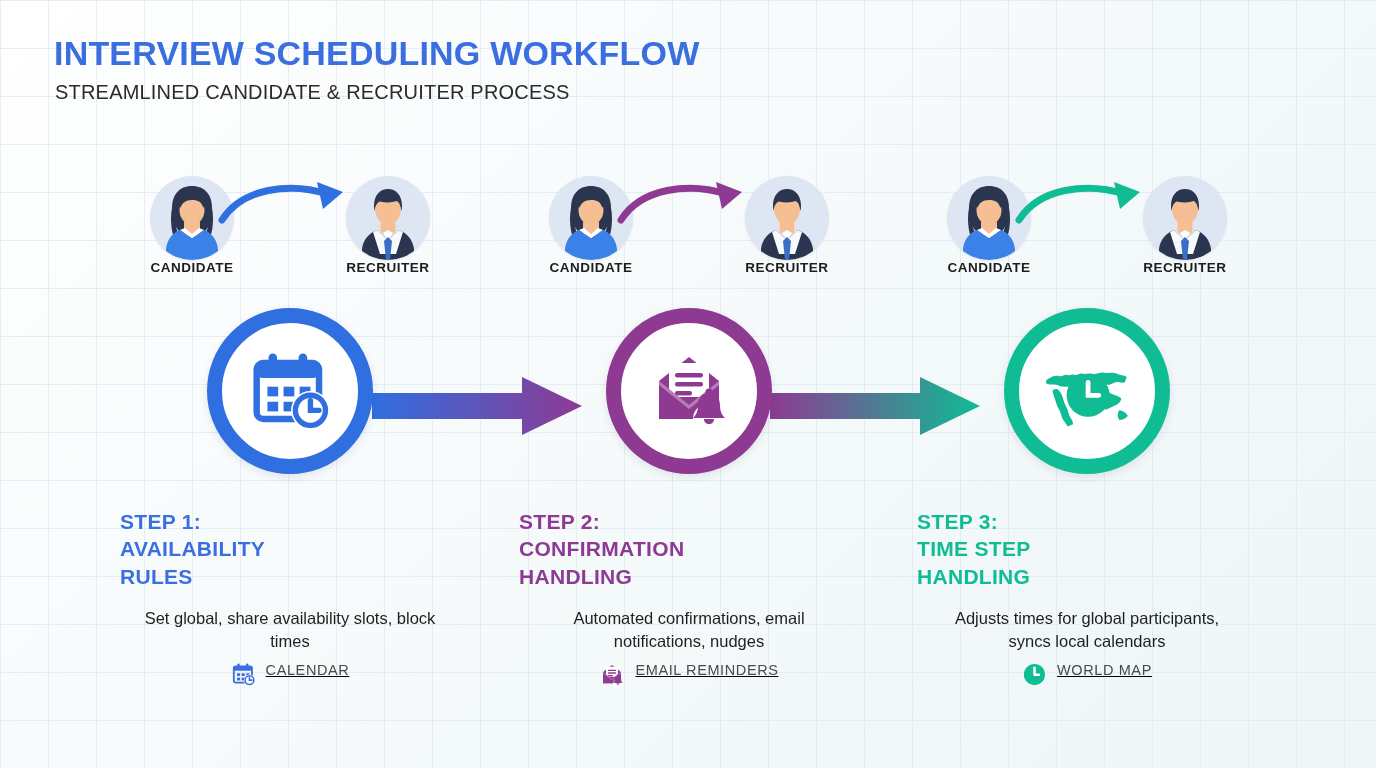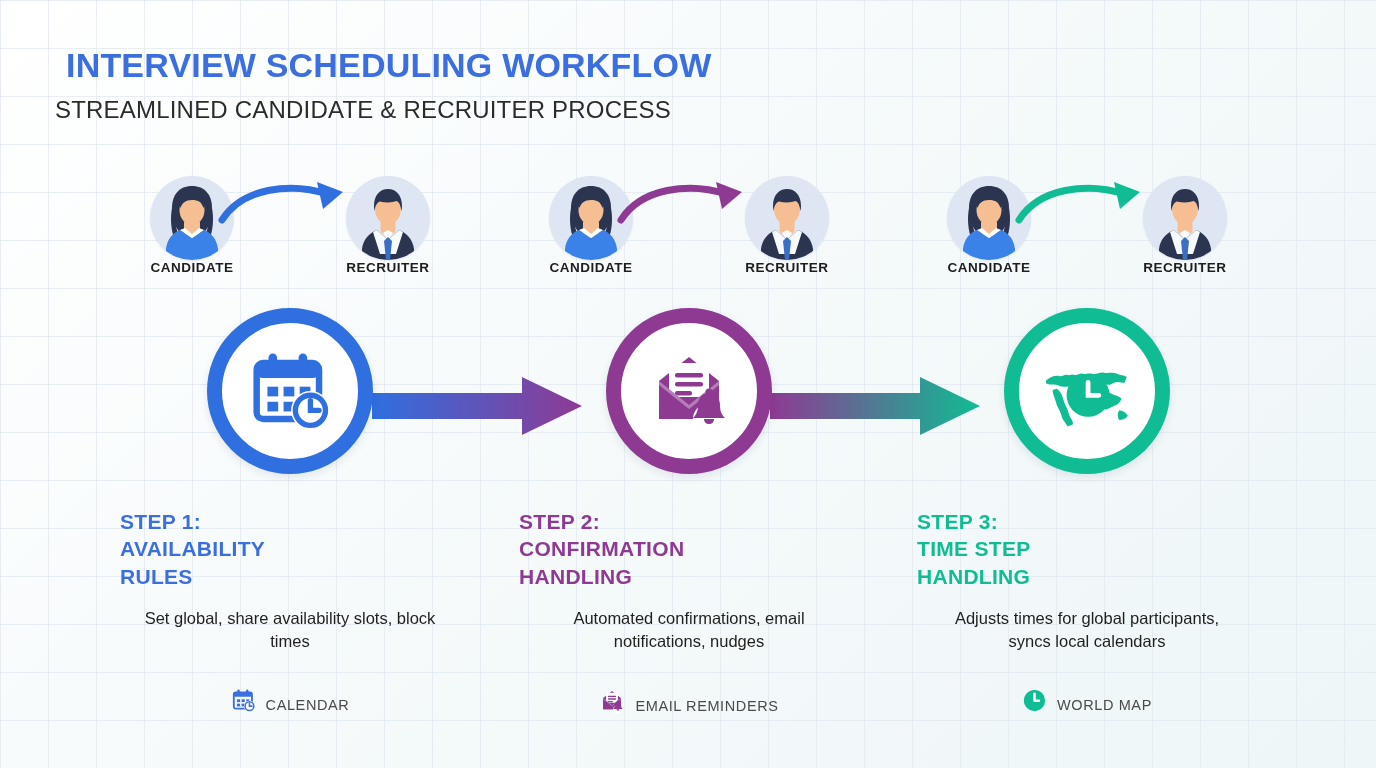--- a/index.html
+++ b/index.html
@@ -12,24 +12,24 @@
   #stage{
     position:absolute;inset:0;
     background:
       linear-gradient(to right, rgba(225,232,240,.75) 1px, transparent 1px) 0 0/48px 48px,
       linear-gradient(to bottom, rgba(225,232,240,.75) 1px, transparent 1px) 0 0/48px 48px,
       linear-gradient(135deg,#ffffff 0%,#f6fafb 45%,#eef6f7 100%);
   }
   .head{position:absolute;left:54px;top:36px;}
   .title{
     font-size:34px;font-weight:bold;letter-spacing:.2px;
-    color:#3b6fe0;margin:12px;line-height:1.05;
+    color:#3b6fe0;margin:0;line-height:1.05;
   }
   .subtitle{
-    font-size:24px;color:#2b2b2b;margin:9px 0 0 1px;
+    font-size:20px;color:#2b2b2b;margin:9px 0 0 1px;
     letter-spacing:.2px;
   }
 
   .col{position:absolute;top:176px;width:340px;}
   .col.c1{left:120px;} .col.c2{left:519px;} .col.c3{left:917px;}
 
   .pair{position:relative;height:124px;}
   .person{position:absolute;top:0;width:84px;text-align:center;}
   .person.left{left:30px;} .person.right{right:30px;}
   .pbadge{
@@ -60,22 +60,22 @@
     line-height:1.3;margin-top:20px;letter-spacing:.3px;
   }
   .steptitle.blue{color:#3b6fe0;}
   .steptitle.purple{color:#8e3a93;}
   .steptitle.teal{color:#10bc94;}
   .desc{
     text-align:center;font-size:16.5px;color:#1f1f1f;
     line-height:1.42;margin-top:17px;padding:0 18px;
   }
   .foot{
-    display:flex;align-items:flex-end;justify-content:center;
-    gap:10px;margin-top:34px;
+    display:flex;align-items:flex-start;justify-content:center;
+    gap:10px;margin-top:8px;text-decoration:underline;
   }
   .footlabel{font-size:14.5px;color:#4a4a4a;letter-spacing:.6px;}
 
   .bigarrow{position:absolute;top:375px;height:62px;}
   .bigarrow.a1{left:372px;width:212px;}
   .bigarrow.a2{left:770px;width:212px;}
 </style>
 </head>
 <body>
 

